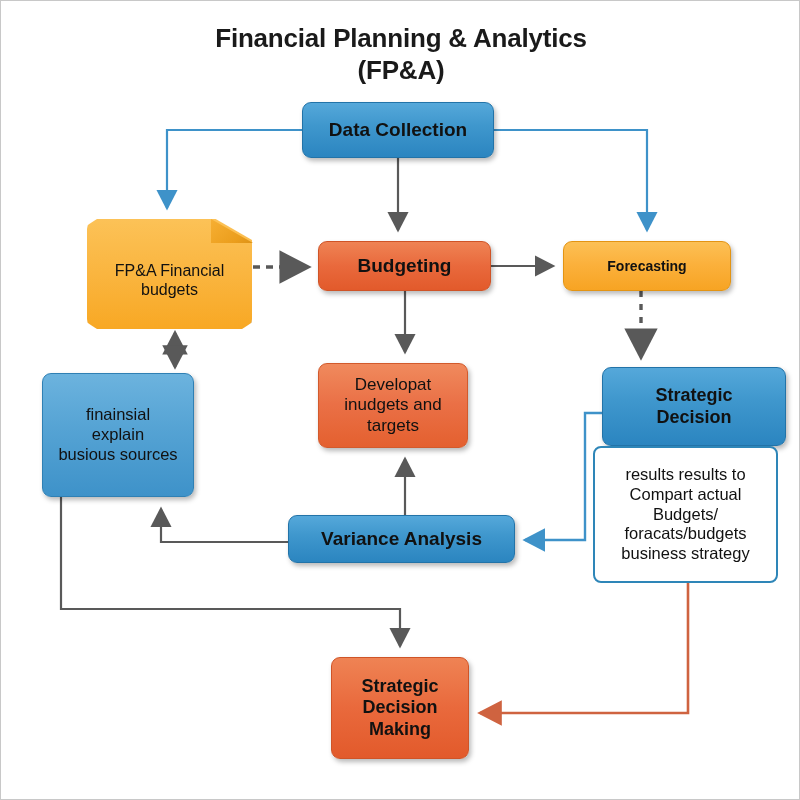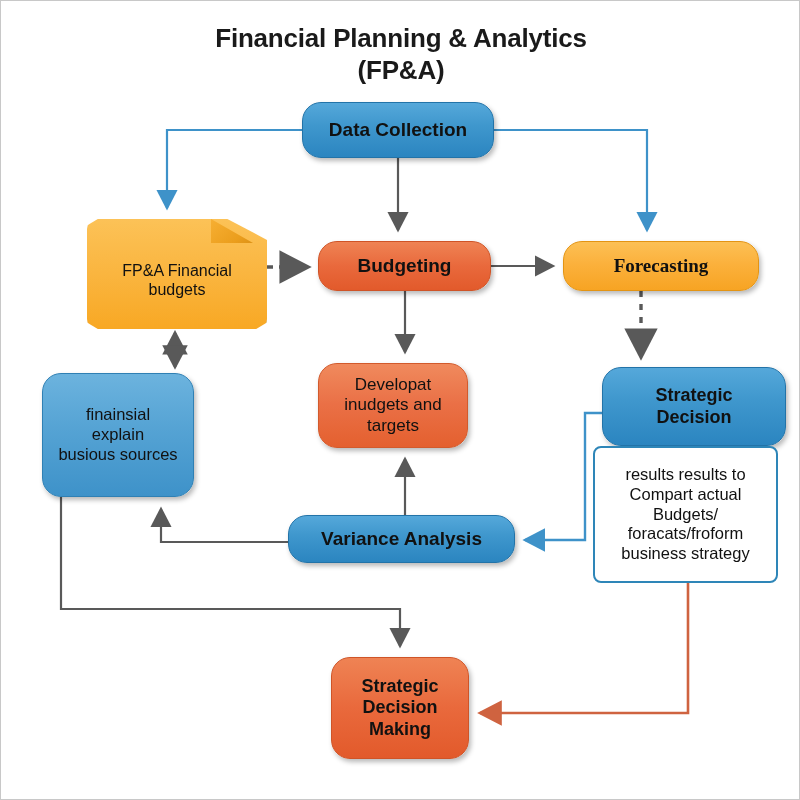--- a/index.html
+++ b/index.html
@@ -42,21 +42,21 @@
 
   .node {
     position: absolute;
     box-sizing: border-box;
     display: flex;
     align-items: center;
     justify-content: center;
     text-align: center;
     color: #111111;
     line-height: 1.2;
-    border-radius: 19px;
+    border-radius: 9px;
     box-shadow: 2px 3px 5px rgba(0,0,0,0.28);
   }
   .node span { display: block; padding: 0 6px; }
 
   .blue {
     background: linear-gradient(180deg, #55a8da 0%, #3f97cd 42%, #2b85c0 100%);
     border: 1px solid #2273a8;
     font-weight: bold;
   }
   .blue-soft {
@@ -81,21 +81,21 @@
     font-weight: bold;
   }
 
   
   #n-data-collection {
     left: 301px; top: 101px; width: 192px; height: 56px;
     font-size: 19px;
   }
   
   #n-fpa-doc {
-    left: 86px; top: 218px; width: 180px; height: 110px;
+    left: 86px; top: 218px; width: 165px; height: 110px;
     background: linear-gradient(180deg, #fcc257 0%, #fab53f 50%, #f8a824 100%);
     border: none;
     border-radius: 10px;
     font-size: 16px;
     font-weight: normal;
     box-shadow: none;
     filter: drop-shadow(2px 3px 4px rgba(0,0,0,0.26));
     -webkit-clip-path: polygon(0% 6%, 6% 0%, 78% 0%, 100% 19%, 100% 94%, 94% 100%, 6% 100%, 0% 94%);
     clip-path: polygon(0% 6%, 6% 0%, 78% 0%, 100% 19%, 100% 94%, 94% 100%, 6% 100%, 0% 94%);
     padding-top: 12px;
@@ -108,23 +108,22 @@
     -webkit-clip-path: polygon(0% 0%, 100% 100%, 0% 100%);
     clip-path: polygon(0% 0%, 100% 100%, 0% 100%);
     opacity: 0.9;
   }
 
   #n-budgeting {
     left: 317px; top: 240px; width: 173px; height: 50px;
     font-size: 19px;
   }
   #n-forecasting {
-    left: 562px; top: 240px; width: 196px; height: 50px;
-    font-size: 19px;
-    font-family: Liberation Serif, serif;
+    left: 562px; top: 240px; width: 168px; height: 50px;
+    font-size: 14px;
   }
   #n-develop {
     left: 317px; top: 362px; width: 150px; height: 85px;
     font-size: 17px;
   }
   #n-gathering {
     left: 41px; top: 372px; width: 152px; height: 124px;
     font-size: 16.5px;
   }
   #n-strategic-decision {
@@ -244,21 +243,21 @@
       <span>Strategic</span>
       <span>Decision</span>
     </span>
   </div>
 
   <div class="node" id="n-callout">
     <span>
       <span>results results to</span>
       <span>Compart actual</span>
       <span>Budgets/</span>
-      <span>foracats/froform</span>
+      <span>foracats/budgets</span>
       <span>business strategy</span>
     </span>
   </div>
 
   <div class="node blue" id="n-variance">
     <span>Variance Analysis</span>
   </div>
 
   <div class="node orange-red" id="n-sdm">
     <span>

